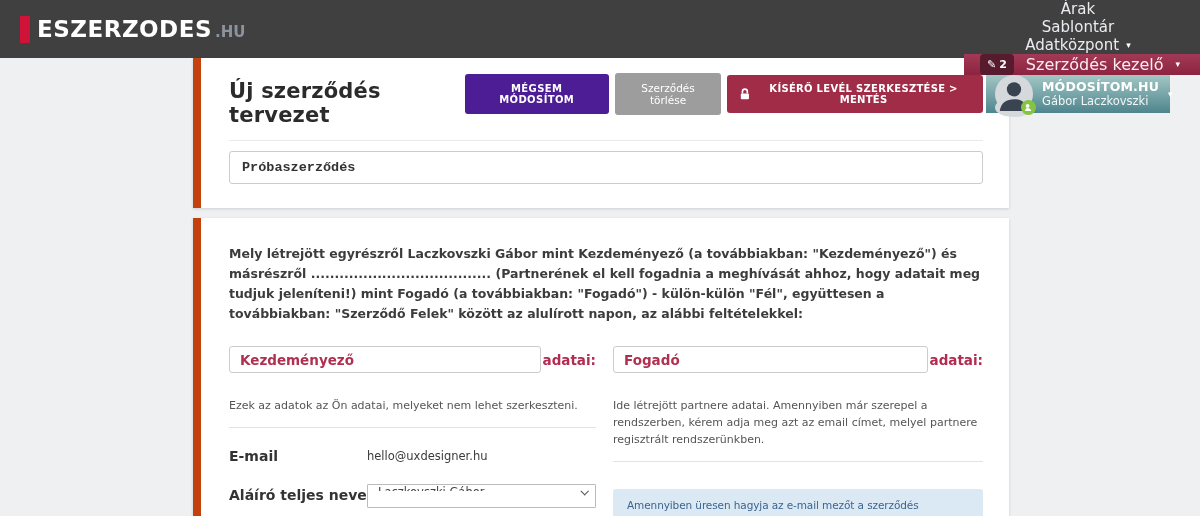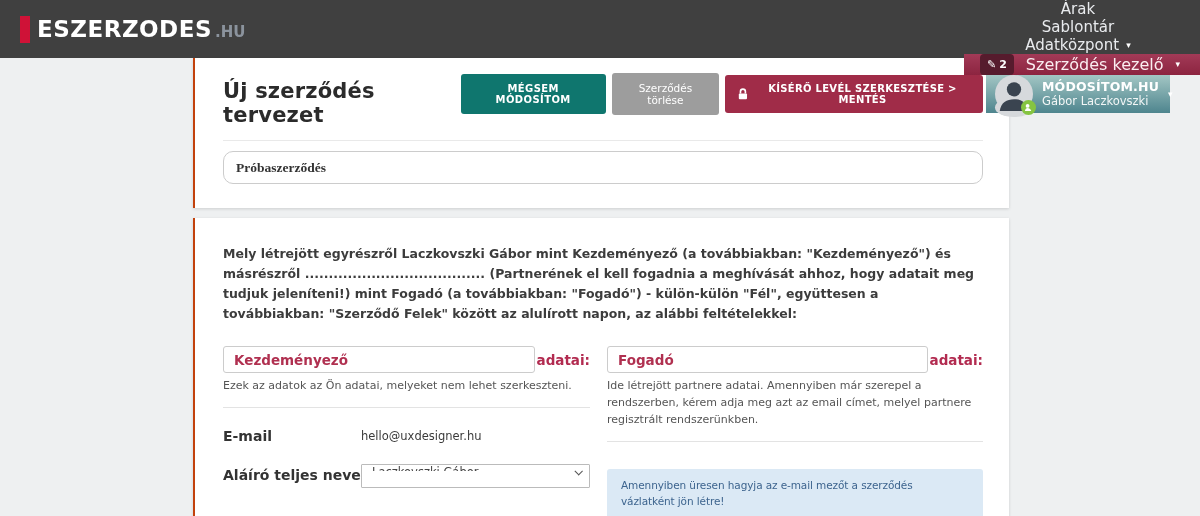--- a/index.html
+++ b/index.html
@@ -24,42 +24,42 @@
   .avatar-circle { width:38px; height:38px; border-radius:50%; overflow:hidden; background:#d6d9dc; }
   .avatar-badge { position:absolute; right:-3px; bottom:-2px; width:15px; height:15px; border-radius:50%; background:#85c441; display:flex; align-items:center; justify-content:center; }
   .user-lines { display:flex; flex-direction:column; line-height:1.15; }
   .user-org { color:#fff; font-size:12.5px; font-weight:bold; letter-spacing:.2px; }
   .user-name { color:#f2f6f6; font-size:11.5px; }
   .nav-user .caret { margin-left:auto; }
   .nav-end-spacer { width:20px; }
 
   
   .main { margin-left:193px; width:816px; }
-  .card { background:#fff; border-left:2px solid #c2410c; box-shadow:0 1px 3px rgba(0,0,0,.14); }
+  .card { background:#fff; border-left:8px solid #c2410c; box-shadow:0 1px 3px rgba(0,0,0,.14); }
   .card1 { padding:15px 26px 24px 28px; }
   .title-row { display:flex; align-items:flex-start; }
   .page-title { font-size:21px; font-weight:bold; color:#2b2b2b; letter-spacing:.2px; padding-top:6px; }
   .btn-group { margin-left:auto; display:flex; gap:6px; align-items:center; }
   .btn { border:none; border-radius:3px; color:#fff; cursor:pointer; font-family:inherit; }
-  .btn-teal { background:#0f766e; font-size:10px; font-weight:bold; letter-spacing:.4px; padding:9px 14px; }
+  .btn-teal { background:#4c1d95; font-size:10px; font-weight:bold; letter-spacing:.4px; padding:9px 14px; }
   .btn-gray { background:#9d9d9d; font-size:10.5px; padding:9px 12px; }
   .btn-red  { background:#a02c48; font-size:10px; font-weight:bold; letter-spacing:.3px; padding:8px 13px; display:flex; align-items:center; gap:7px; }
   .divider { border:none; border-top:1px solid #e9e9e9; margin:13px 0 10px; }
   .field-label-red { color:#b22b50; font-size:13px; font-weight:bold; margin-bottom:9px; }
-  .title-input { width:100%; height:33px; border:1px solid #ccc; border-radius:10px; font-family:Liberation Serif, serif; font-size:13.5px; font-weight:bold; color:#333; padding:0 12px; }
+  .title-input { width:100%; height:33px; border:1px solid #ccc; border-radius:3px; font-family:Liberation Mono, monospace; font-size:13.5px; font-weight:bold; color:#333; padding:0 12px; }
 
   .card2 { margin-top:10px; padding:26px 26px 24px 28px; min-height:298px; }
   .intro { font-size:12.5px; font-weight:bold; color:#3c3c3c; line-height:1.6; margin-bottom:22px; }
   .cols { display:flex; gap:17px; }
   .col-left { width:367px; flex:none; }
   .col-right { flex:1; }
   .role-row { display:flex; align-items:center; gap:2px; }
   .role-input { flex:1; height:27px; border:1px solid #ccc; border-radius:3px; font-family:inherit; font-size:13.5px; font-weight:600; color:#b03050; padding:0 10px; }
   .role-suffix { color:#b22b50; font-size:13.5px; font-weight:bold; }
-  .col-desc { font-size:11px; color:#555; line-height:1.55; margin-top:4px; }
+  .col-desc { font-size:11px; color:#555; line-height:1.55; margin-top:24px; }
   .col-divider { border:none; border-top:1px solid #e3e3e3; margin:13px 0 0; }
 
   .fields { margin-top:20px; }
   .field-row { display:flex; align-items:center; margin-bottom:17px; }
   .f-label { width:138px; flex:none; font-size:14px; font-weight:bold; color:#333; }
   .f-value { font-size:11.5px; color:#3a3a3a; }
   .select-wrap { position:relative; flex:1; }
   .name-select { width:100%; height:24px; border:1px solid #bbb; border-radius:1px; background:#fff; font-family:inherit; font-size:11.5px; color:#444; padding:0 22px 16px 10px; appearance:none; -webkit-appearance:none; }
   .select-chev { position:absolute; right:9px; top:8px; width:6px; height:6px; border-right:1.5px solid #555; border-bottom:1.5px solid #555; transform:rotate(45deg) translateY(-1px); pointer-events:none; }
 

